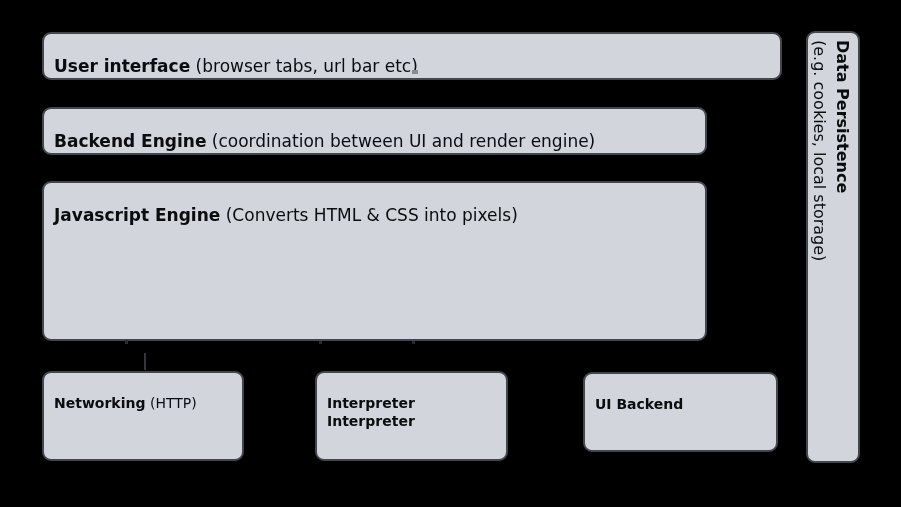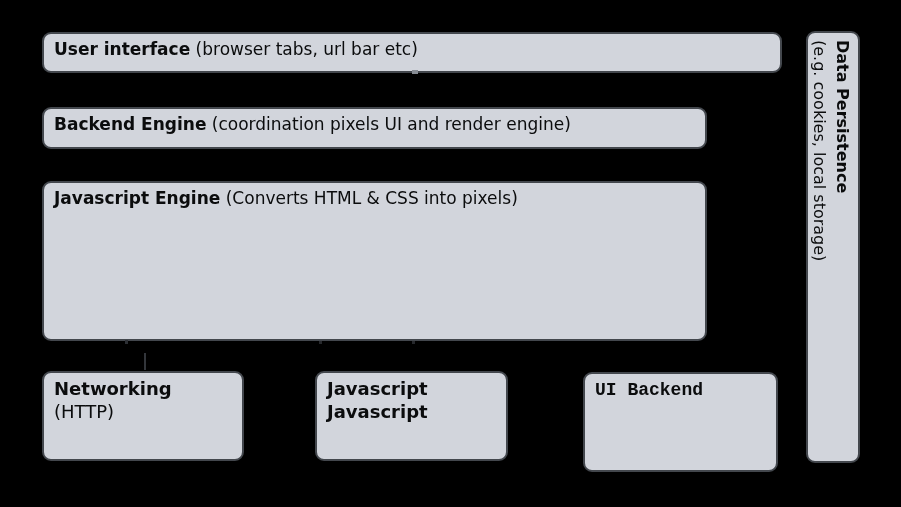--- a/index.html
+++ b/index.html
@@ -19,32 +19,32 @@
     height: 507px;
     background: #000000;
   }
   .box {
     position: absolute;
     background: #d2d5dc;
     border: 2px solid #43474d;
     border-radius: 9px;
     box-sizing: border-box;
     color: #0b0c0d;
-    padding: 5px 10px;
+    padding: 22px 10px;
     font-size: 17px;
     line-height: 1.25;
   }
   .box .t {
     font-weight: bold;
   }
   .box .s {
     font-weight: normal;
   }
   .bottom-row {
-    font-size: 18px;
+    font-size: 14px;
   }
   .vbar {
     writing-mode: vertical-rl;
     font-size: 16px;
     line-height: 1.45;
     padding: 7px 4px;
   }
   .vbar .vline {
     display: block;
   }
@@ -57,39 +57,39 @@
 
 <div class="stage">
 
   <div class="box" style="left:42px; top:32px; width:740px; height:41px;">
     <span class="t">User interface</span>
     <span class="s">(browser tabs, url bar etc)</span>
   </div>
 
   <div class="box" style="left:42px; top:107px; width:665px; height:42px;">
     <span class="t">Backend Engine</span>
-    <span class="s">(coordination pixels UI and render engine)</span>
+    <span class="s">(coordination between UI and render engine)</span>
   </div>
 
   <div class="box" style="left:42px; top:181px; width:665px; height:160px;">
     <span class="t">Javascript Engine</span>
     <span class="s">(Converts HTML &amp; CSS into pixels)</span>
   </div>
 
   <div class="box bottom-row" style="left:42px; top:371px; width:202px; height:90px;">
     <span class="t">Networking</span>
     <span class="s">(HTTP)</span>
   </div>
 
   <div class="box bottom-row" style="left:315px; top:371px; width:193px; height:90px;">
-    <span class="t">Javascript Javascript</span>
+    <span class="t">Interpreter Interpreter</span>
     <span class="s"></span>
   </div>
 
-  <div class="box bottom-row" style="left:583px; top:372px; width:195px; height:100px;font-family:Liberation Mono, monospace;">
+  <div class="box bottom-row" style="left:583px; top:372px; width:195px; height:80px;">
     <span class="t">UI Backend</span>
     <span class="s"></span>
   </div>
 
   <div class="box vbar" style="left:806px; top:31px; width:54px; height:432px;">
     <span class="t vline">Data Persistence</span>
     <span class="s vline">(e.g. cookies, local storage)</span>
   </div>
 
   <div class="stub" style="left:412px; top:70px; width:6px; height:4px; background:#878c94;"></div>

